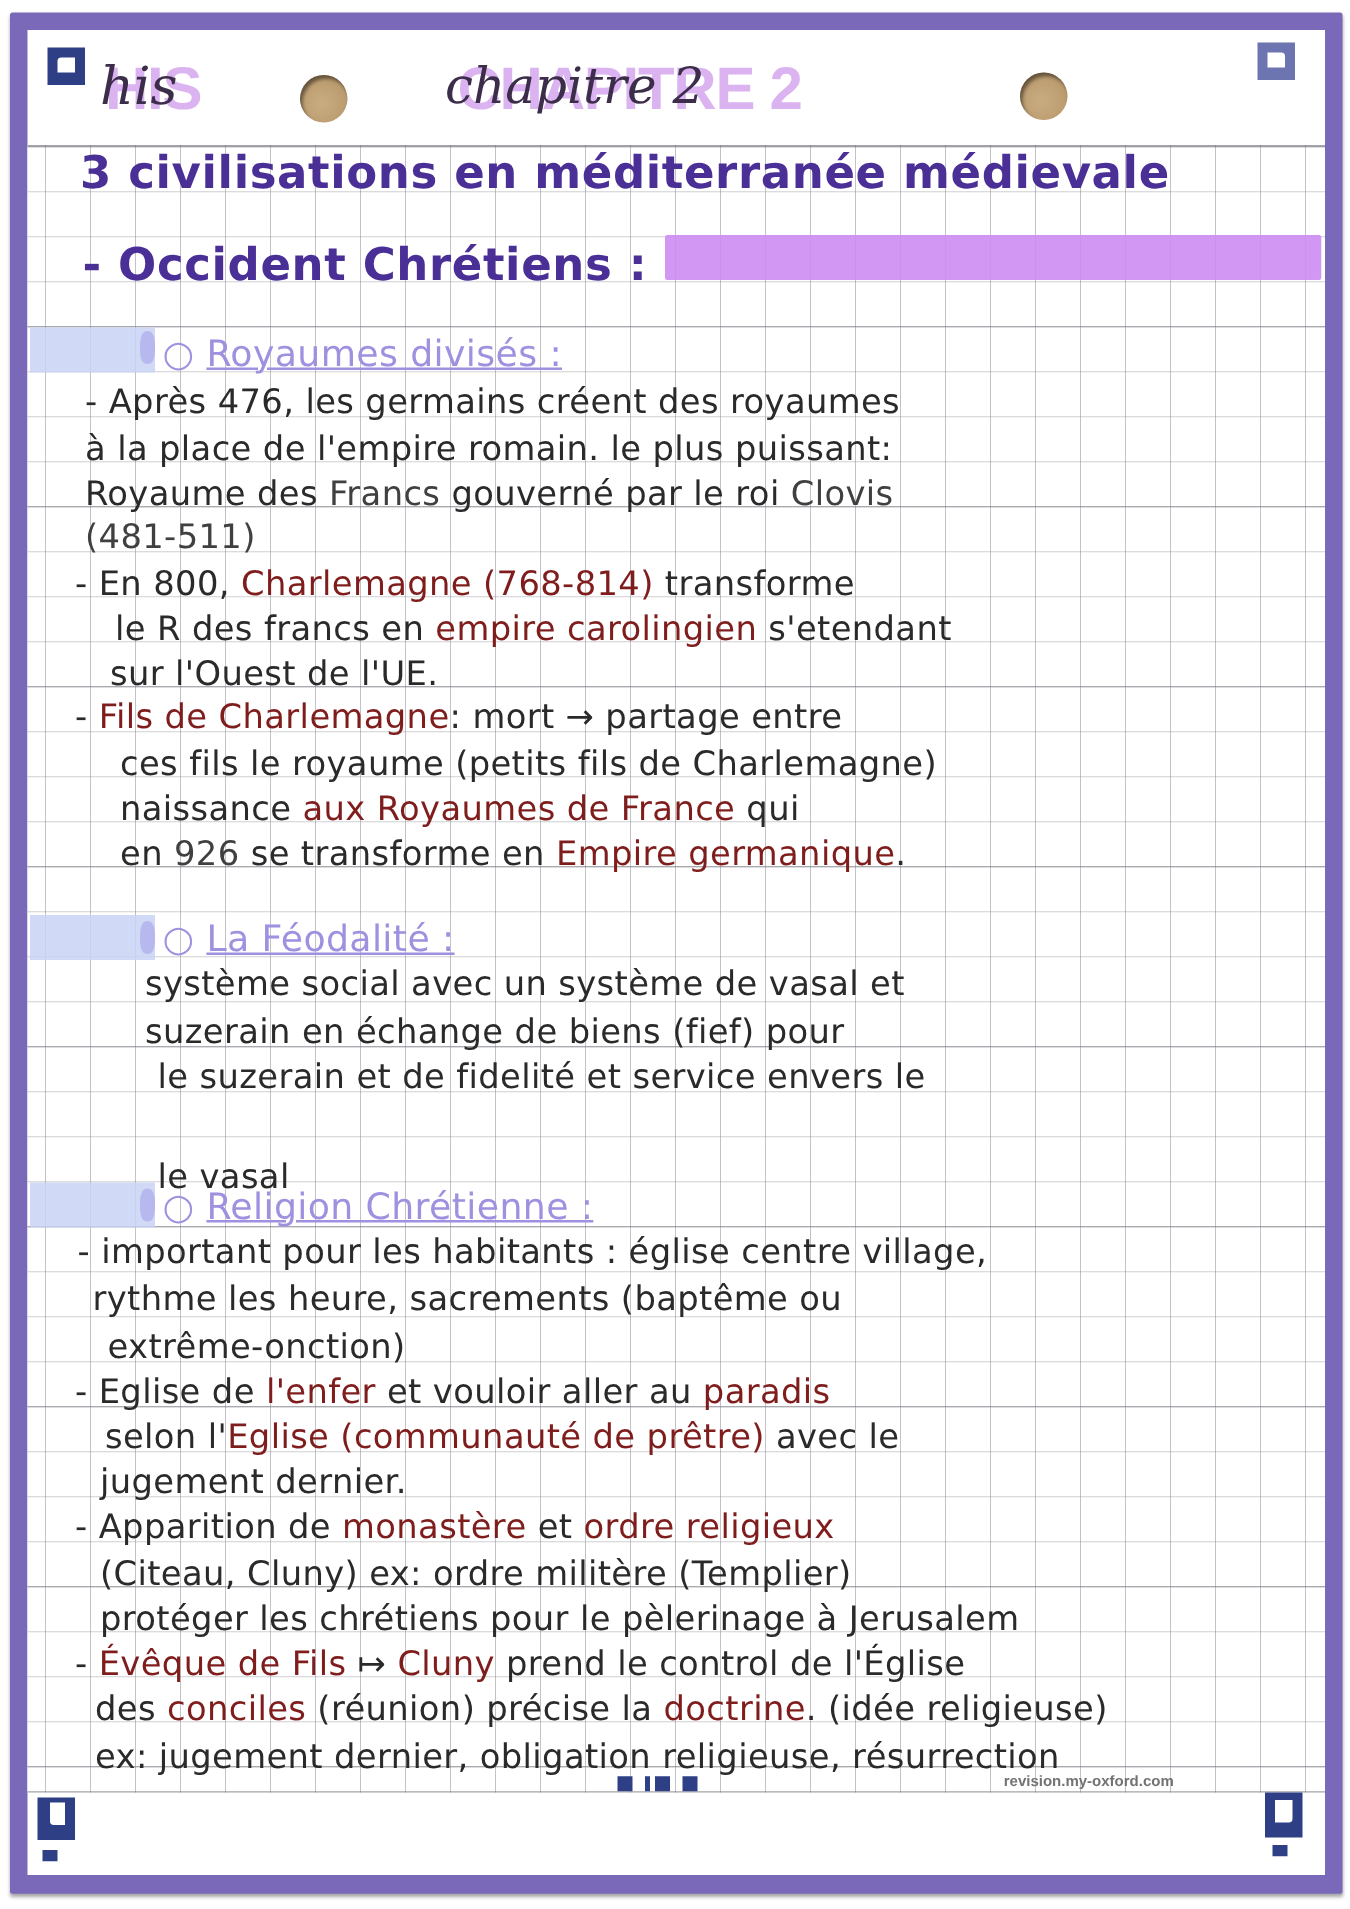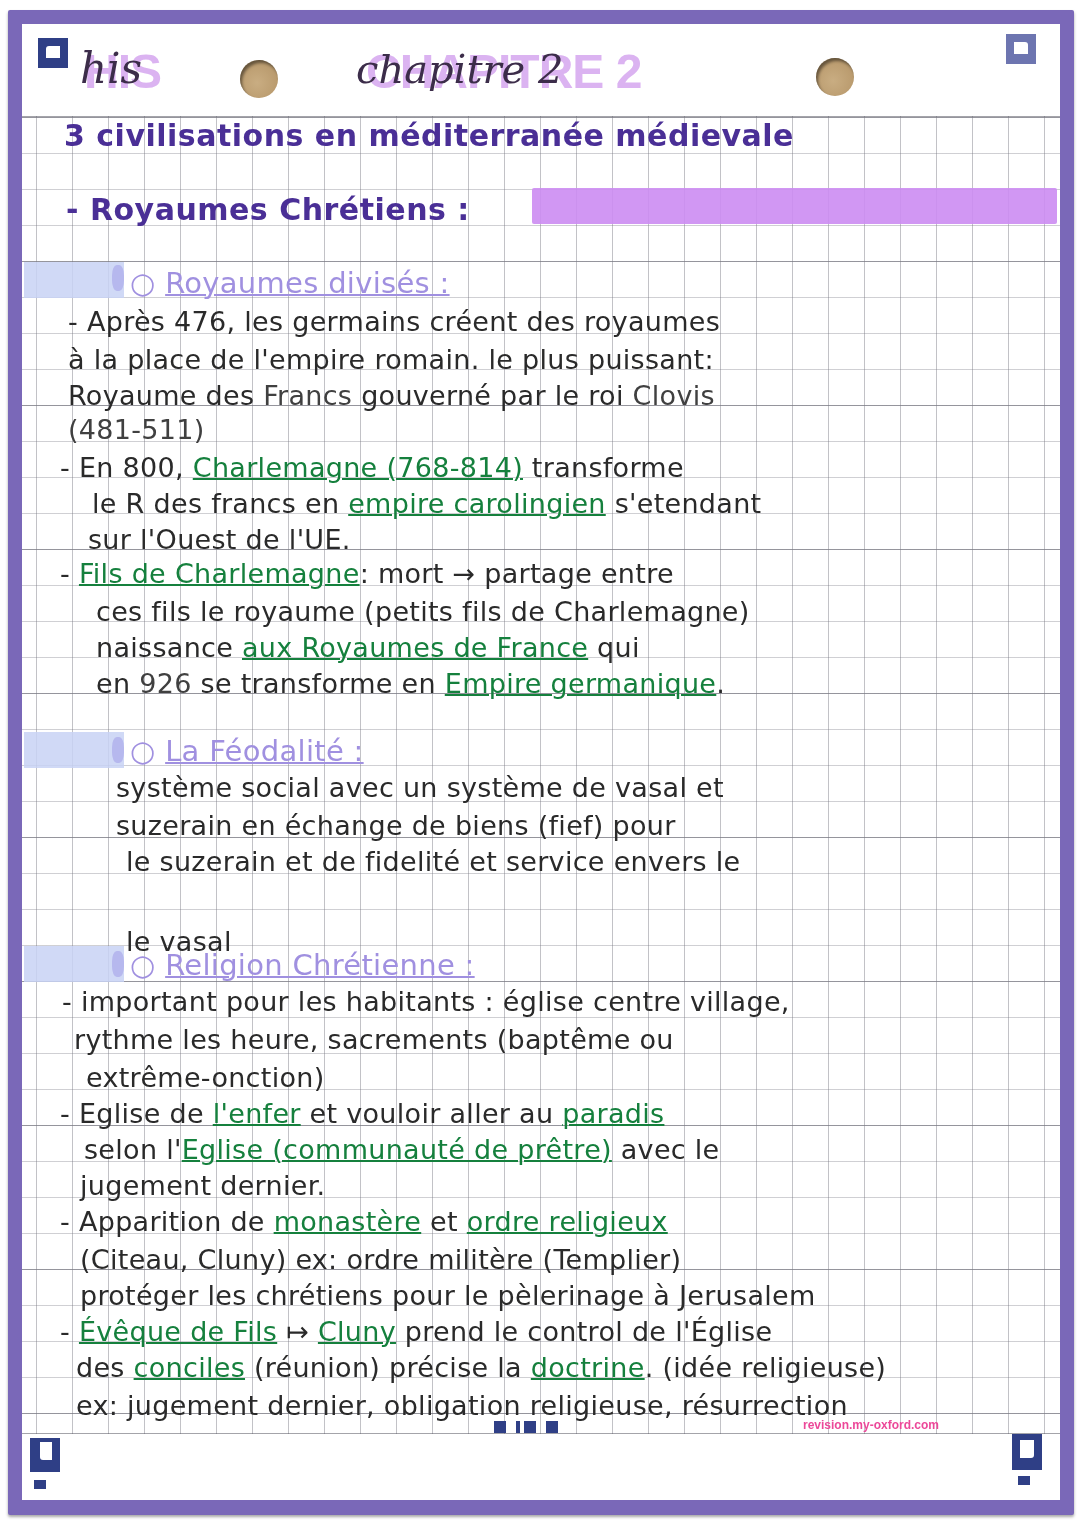--- a/index.html
+++ b/index.html
@@ -56,42 +56,42 @@
     .hdr-script {
       position: absolute; font-family: "DejaVu Serif", serif; font-style: italic;
       color: #3c2d4a;
     }
 
     .line {
       position: absolute; white-space: nowrap;
       font-family: "DejaVu Sans", sans-serif; color: #2a2a2a;
       font-size: 27px; letter-spacing: 0.3px;
     }
-    .title-line { color: #4a2f96; font-size: 30px; font-weight: bold; letter-spacing: 0.5px; }
+    .title-line { color: #4a2f96; font-size: 36px; font-weight: bold; letter-spacing: 0.5px; }
     .lav { color: #404040; }
-    .lav-u { color: #15803d; text-decoration: underline; text-decoration-thickness: 2px; }
+    .lav-u { color: #7f1d1d; text-decoration-thickness: 2px; }
     .section { color: #a090e0; font-size: 29px; }
     .section .u { text-decoration: underline; text-decoration-thickness: 2px; }
 
     .hl-bar {
       position: absolute; left: 510px; top: 162px; width: 525px; height: 36px;
       background: #cc8cf2; opacity: 0.9; border-radius: 2px;
     }
     .sec-mark {
       position: absolute; height: 36px; width: 100px; background: #c8d2f5; opacity: 0.85;
     }
     .sec-blob {
       position: absolute; width: 12px; height: 26px; background: #b6b8ee; border-radius: 40%;
     }
 
     .footer-dots { position: absolute; top: 1421px; left: 494px; display: flex; gap: 10px; }
     .footer-dots span { display: inline-block; height: 12px; background: #2f3f86; }
     .footer-url {
       position: absolute; left: 803px; top: 1418px; font-size: 12px;
-      font-family: "Liberation Sans", sans-serif; color: #ec4899; font-weight: bold;
+      font-family: "Liberation Sans", sans-serif; color: #737373; font-weight: bold;
     }
   </style>
 </head>
 <body>
 
 <div class="frame"></div>
 <div class="paper">
   <div class="grid"></div>
 </div>
 
@@ -105,21 +105,21 @@
 <div class="hole" style="left:240px;top:60px;"></div>
 <div class="hole" style="left:816px;top:58px;"></div>
 
 <div class="hdr-bg" style="left:84px;top:44px;font-size:48px;">HIS</div>
 <div class="hdr-script" style="left:80px;top:44px;font-size:42px;">his</div>
 <div class="hdr-bg" style="left:366px;top:44px;font-size:48px;">CHAPITRE 2</div>
 <div class="hdr-script" style="left:356px;top:46px;font-size:40px;">chapitre 2</div>
 
 <div class="line title-line" style="left:64px;top:118px;">3 civilisations en méditerranée médievale</div>
 <div class="hl-bar" style="left:532px;top:188px;"></div>
-<div class="line title-line" style="left:66px;top:192px;">- Royaumes Chrétiens :</div>
+<div class="line title-line" style="left:66px;top:192px;">- Occident Chrétiens :</div>
 
 <div class="sec-mark" style="left:24px;top:262px;"></div>
 <div class="sec-blob" style="left:112px;top:265px;"></div>
 <div class="sec-mark" style="left:24px;top:732px;"></div>
 <div class="sec-blob" style="left:112px;top:737px;"></div>
 <div class="sec-mark" style="left:24px;top:946px;"></div>
 <div class="sec-blob" style="left:112px;top:951px;"></div>
 
 <div class="line section" style="left:130px;top:266px;">○ <span class="u">Royaumes divisés :</span></div>
 <div class="line section" style="left:130px;top:734px;">○ <span class="u">La Féodalité :</span></div>

